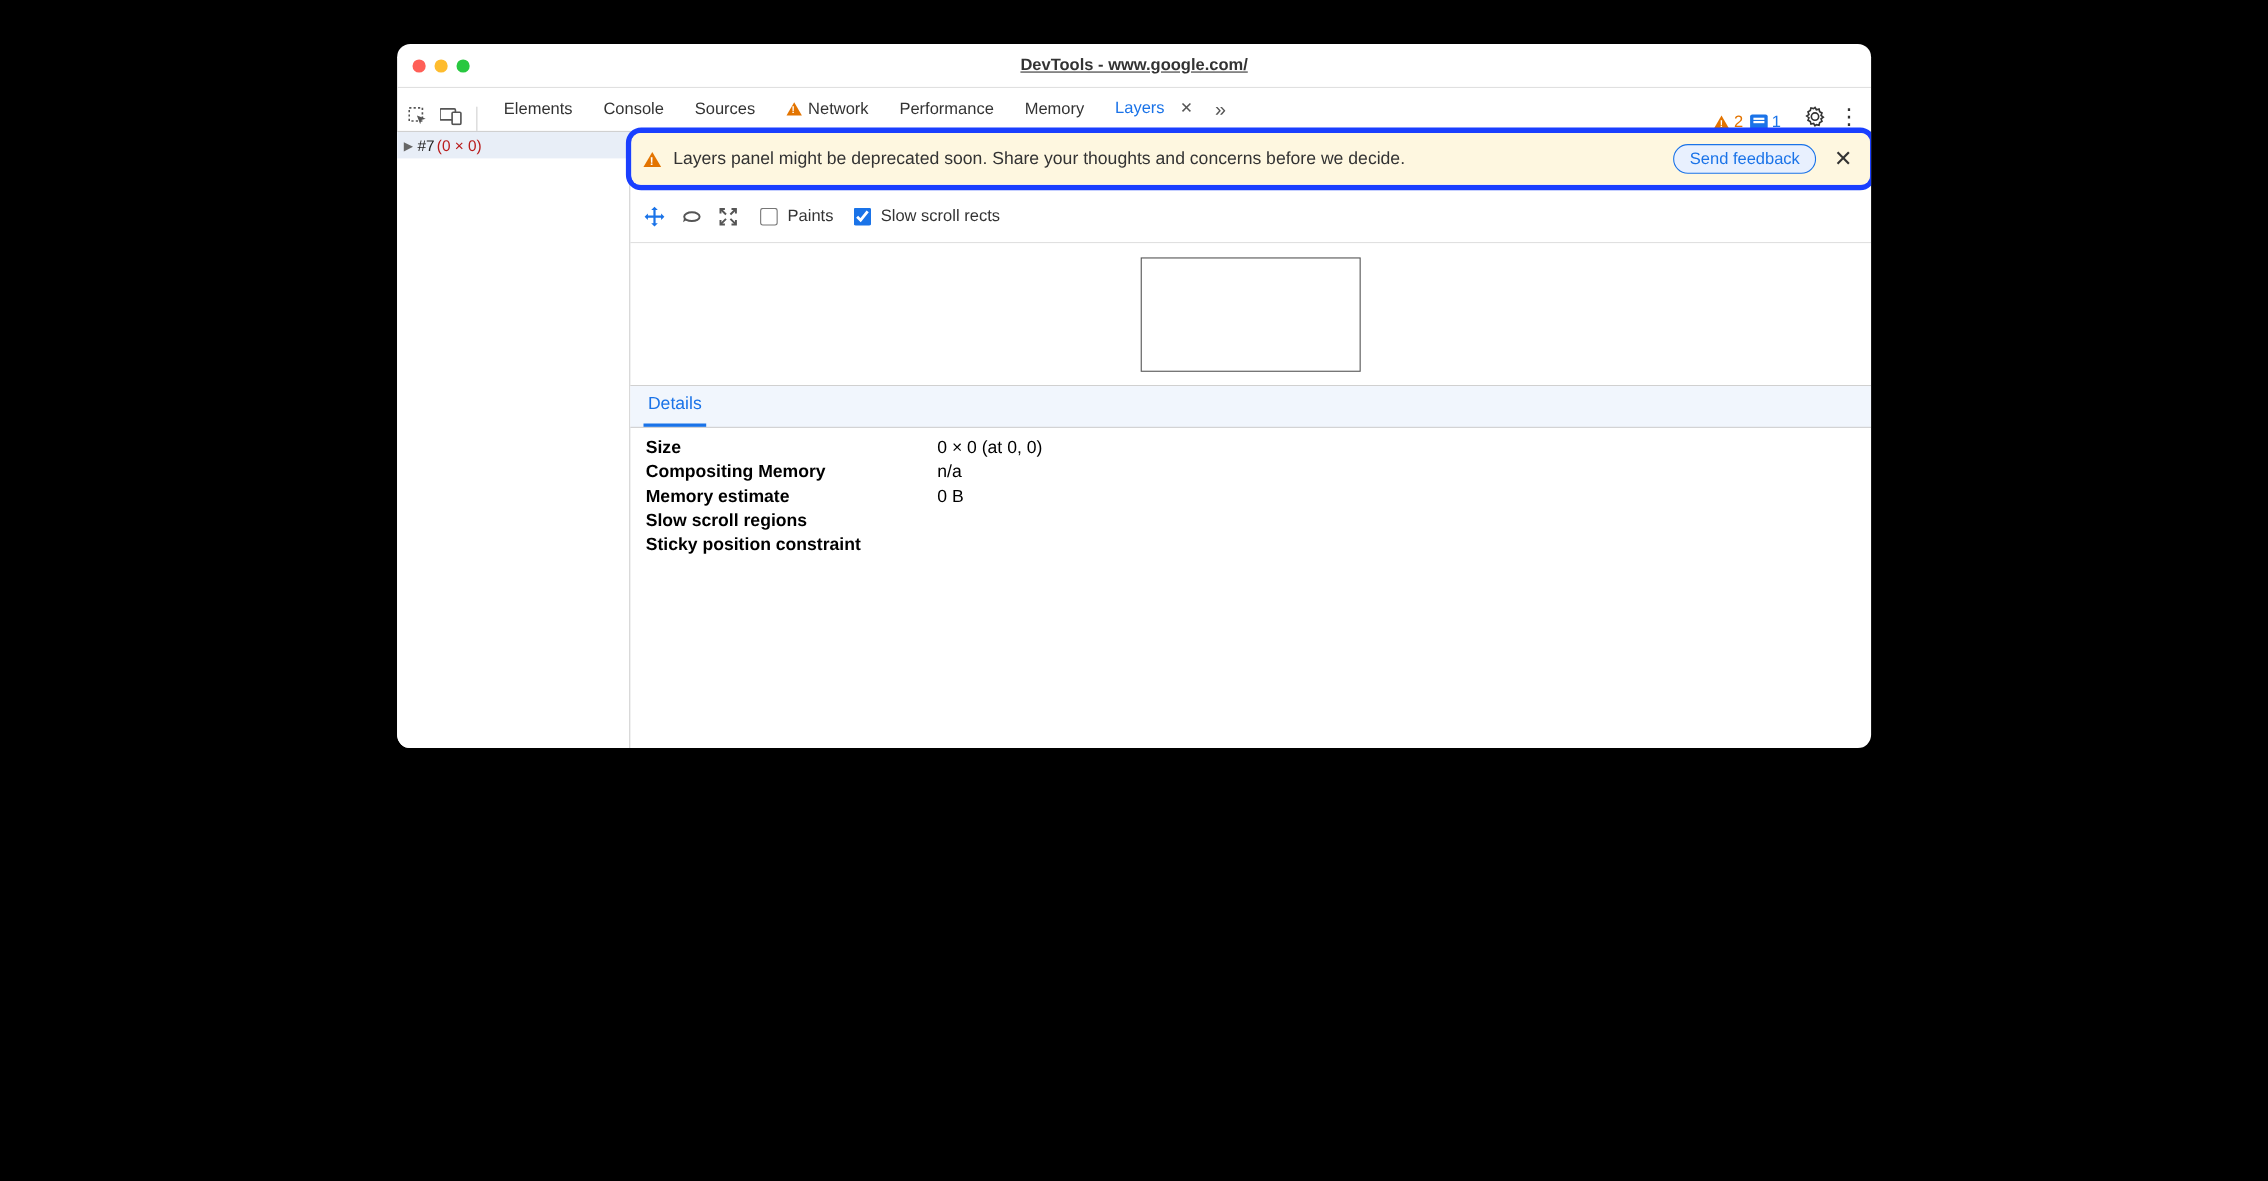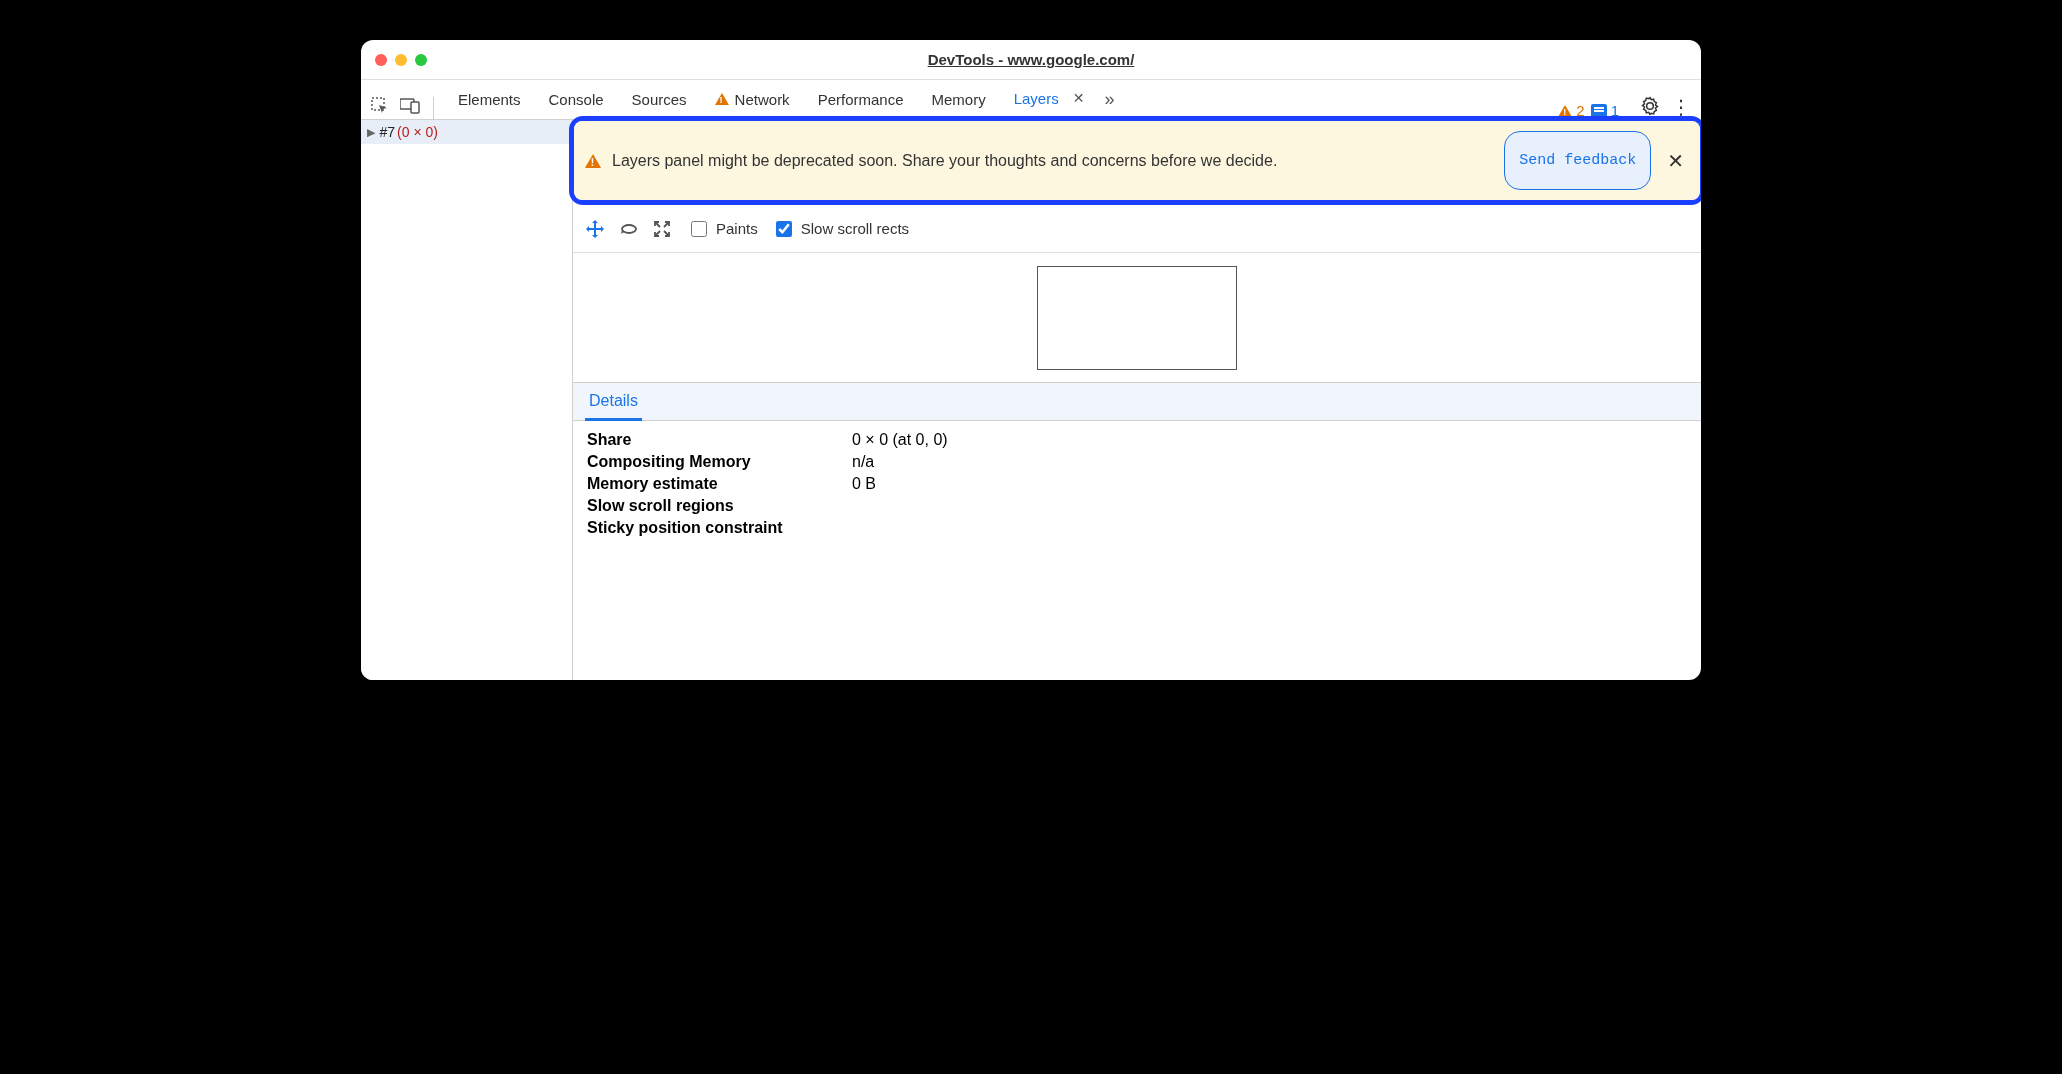--- a/index.html
+++ b/index.html
@@ -116,42 +116,42 @@
   .banner {
     background: #fef7e0;
     display: flex; align-items: center;
     padding: 10px 12px; gap: 12px;
     font-size: 16px; color: #333;
     border-radius: 8px;
   }
   .banner .msg { flex: 1; }
   .send-btn {
     border: 1px solid #1a73e8; color: #1a73e8; background: #e8f0fe;
-    border-radius: 16px; padding: 20px 14px; font-size: 15px; cursor: pointer;
-    font-family: Liberation Mono, monospace;
+    border-radius: 16px; padding: 4px 14px; font-size: 15px; cursor: pointer;
+    font-family: Liberation Sans, sans-serif;
   }
   .banner-close { font-size: 20px; color: #333; cursor: pointer; padding: 0 4px;}
   .layer-toolbar {
     height: 48px; border-bottom: 1px solid #e0e0e0;
     display: flex; align-items: center; gap: 14px; padding: 0 12px;
     font-size: 15px; color: #333;
   }
   .lt-icon { color: #1a73e8; width: 20px; text-align: center; font-size: 16px;}
   .lt-icon.grey { color: #555; }
   .chk { display: flex; align-items: center; gap: 6px; }
   .chk input { width: 16px; height: 16px; accent-color: #1a73e8;}
   .canvas-area {
     height: 130px; display: flex; align-items: center; justify-content: center;
     border-bottom: 1px solid #d0d0d0;
   }
   .layer-box {
     width: 200px; height: 104px; border: 1px solid #555; background: #fff;
   }
   .details-tabs {
-    height: 38px; display: flex; align-items: center; border-bottom: 1px solid #d0d0d0;
+    height: 38px; display: flex; align-items: flex-start; border-bottom: 1px solid #d0d0d0;
     background: #f1f6fd; padding: 0 12px;
   }
   .details-tab {
     color: #1a73e8; font-size: 16px; padding: 8px 4px;
     border-bottom: 3px solid #1a73e8; margin-bottom: -1px;
   }
   .details-body { padding: 10px 14px; font-size: 16px; }
   .drow { display: flex; margin-bottom: 4px; }
   .dlabel { font-weight: 700; width: 265px; }
   .dval { }
@@ -279,21 +279,21 @@
 
       <div class="canvas-area">
         <div class="layer-box"></div>
       </div>
 
       <div class="details-tabs">
         <div class="details-tab">Details</div>
       </div>
       <div class="details-body">
         <div class="drow">
-          <div class="dlabel">Share</div>
+          <div class="dlabel">Size</div>
           <div class="dval">0 × 0 (at 0, 0)</div>
         </div>
         <div class="drow">
           <div class="dlabel">Compositing Memory</div>
           <div class="dval">n/a</div>
         </div>
         <div class="drow">
           <div class="dlabel">Memory estimate</div>
           <div class="dval">0 B</div>
         </div>

